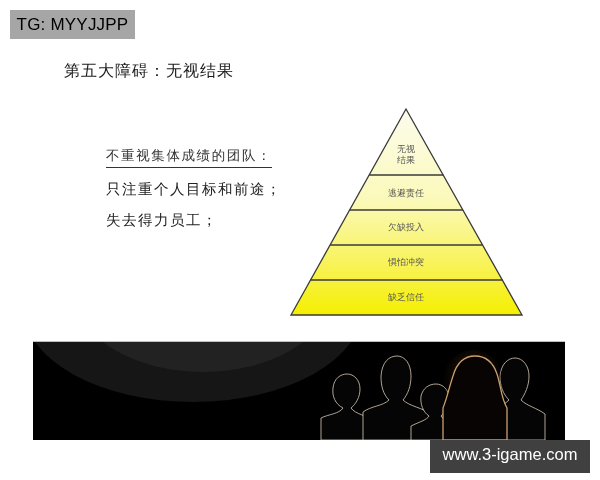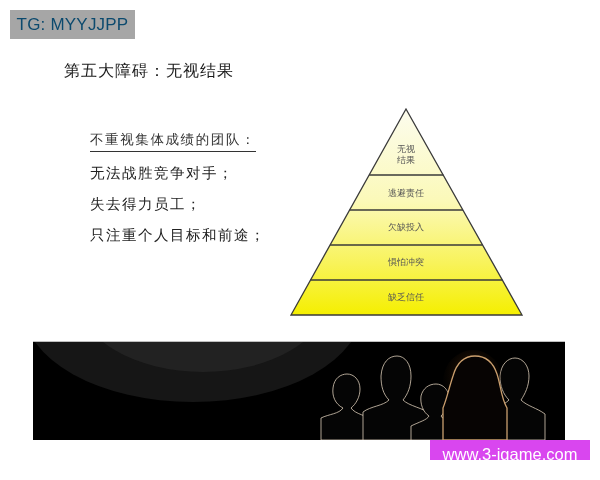--- a/index.html
+++ b/index.html
@@ -3,70 +3,69 @@
   <meta charset="utf-8">
   <style>
     html, body { margin: 0; padding: 0; }
     body {
       width: 600px; height: 480px; position: relative; overflow: hidden;
       background: #ffffff;
       font-family: "DejaVu Sans", sans-serif;
     }
     .badge-tl {
       position: absolute; left: 10px; top: 10px; width: 125px; height: 29px;
-      background: #a6a6a6; color: #0c4a6e;
+      background: #a6a6a6; color: #000000;
       font-family: "Liberation Sans", sans-serif; font-size: 17px;
       line-height: 29px; text-align: center; letter-spacing: 0.2px;
     }
     .slide-title {
       position: absolute; left: 64px; top: 61px;
       font-family: "DejaVu Sans", sans-serif; font-size: 16px; font-weight: normal;
       color: #1a1a1a; letter-spacing: 1px;
     }
     .list {
-      position: absolute; left: 90px; top: 128px; margin: 0; padding: 0;
+      position: absolute; left: 90px; top: 128px; margin: 16px; padding: 0;
       list-style: none;
       font-family: "DejaVu Serif", serif; font-size: 14.5px; color: #222;
     }
     .list .heading {
       display: inline-block; border-bottom: 1.5px solid #333;
       padding-bottom: 1px; letter-spacing: 1.6px; color: #333; font-size: 13.5px;
     }
     .list li { height: 31px; line-height: 31px; letter-spacing: 1.5px; }
     .list li.first { height: 26px; line-height: 22px; margin-bottom: 4px; }
     .pyramid { position: absolute; left: 285px; top: 100px; }
     .pyr-label {
       font-family: "DejaVu Serif", serif; font-size: 9px; fill: #555;
     }
     .banner {
       position: absolute; left: 33px; top: 341px; width: 532px; height: 98px;
       background: #000; overflow: hidden;
       border-top: 1px solid #bfbfbf;
     }
     .badge-br {
-      position: absolute; left: 430px; top: 440px; width: 160px; height: 20px;
-      background: #d946ef; color: #ffffff;
+      position: absolute; left: 430px; top: 440px; width: 160px; height: 33px;
+      background: #404040; color: #ffffff;
       font-family: "Liberation Sans", sans-serif; font-size: 16.5px;
       line-height: 29px; text-align: center;
     }
   </style>
 </head>
 <body>
 
 <div class="badge-tl">TG: MYYJJPP</div>
 
 <div class="slide-title">第五大障碍：无视结果</div>
 
 <ul class="list">
   <li class="first">
     <span class="heading">不重视集体成绩的团队：</span>
   </li>
-  <li>无法战胜竞争对手；</li>
+  <li>只注重个人目标和前途；</li>
   <li>失去得力员工；</li>
-  <li>只注重个人目标和前途；</li>
 </ul>
 
 <svg class="pyramid" width="250" height="225" viewBox="0 0 250 225">
   <defs>
     <linearGradient id="pyrGrad" x1="0" y1="0" x2="0" y2="1">
       <stop offset="0" stop-color="#fcfcee"></stop>
       <stop offset="0.45" stop-color="#fbf9b8"></stop>
       <stop offset="0.75" stop-color="#f8f35a"></stop>
       <stop offset="1" stop-color="#f5ef00"></stop>
     </linearGradient>

